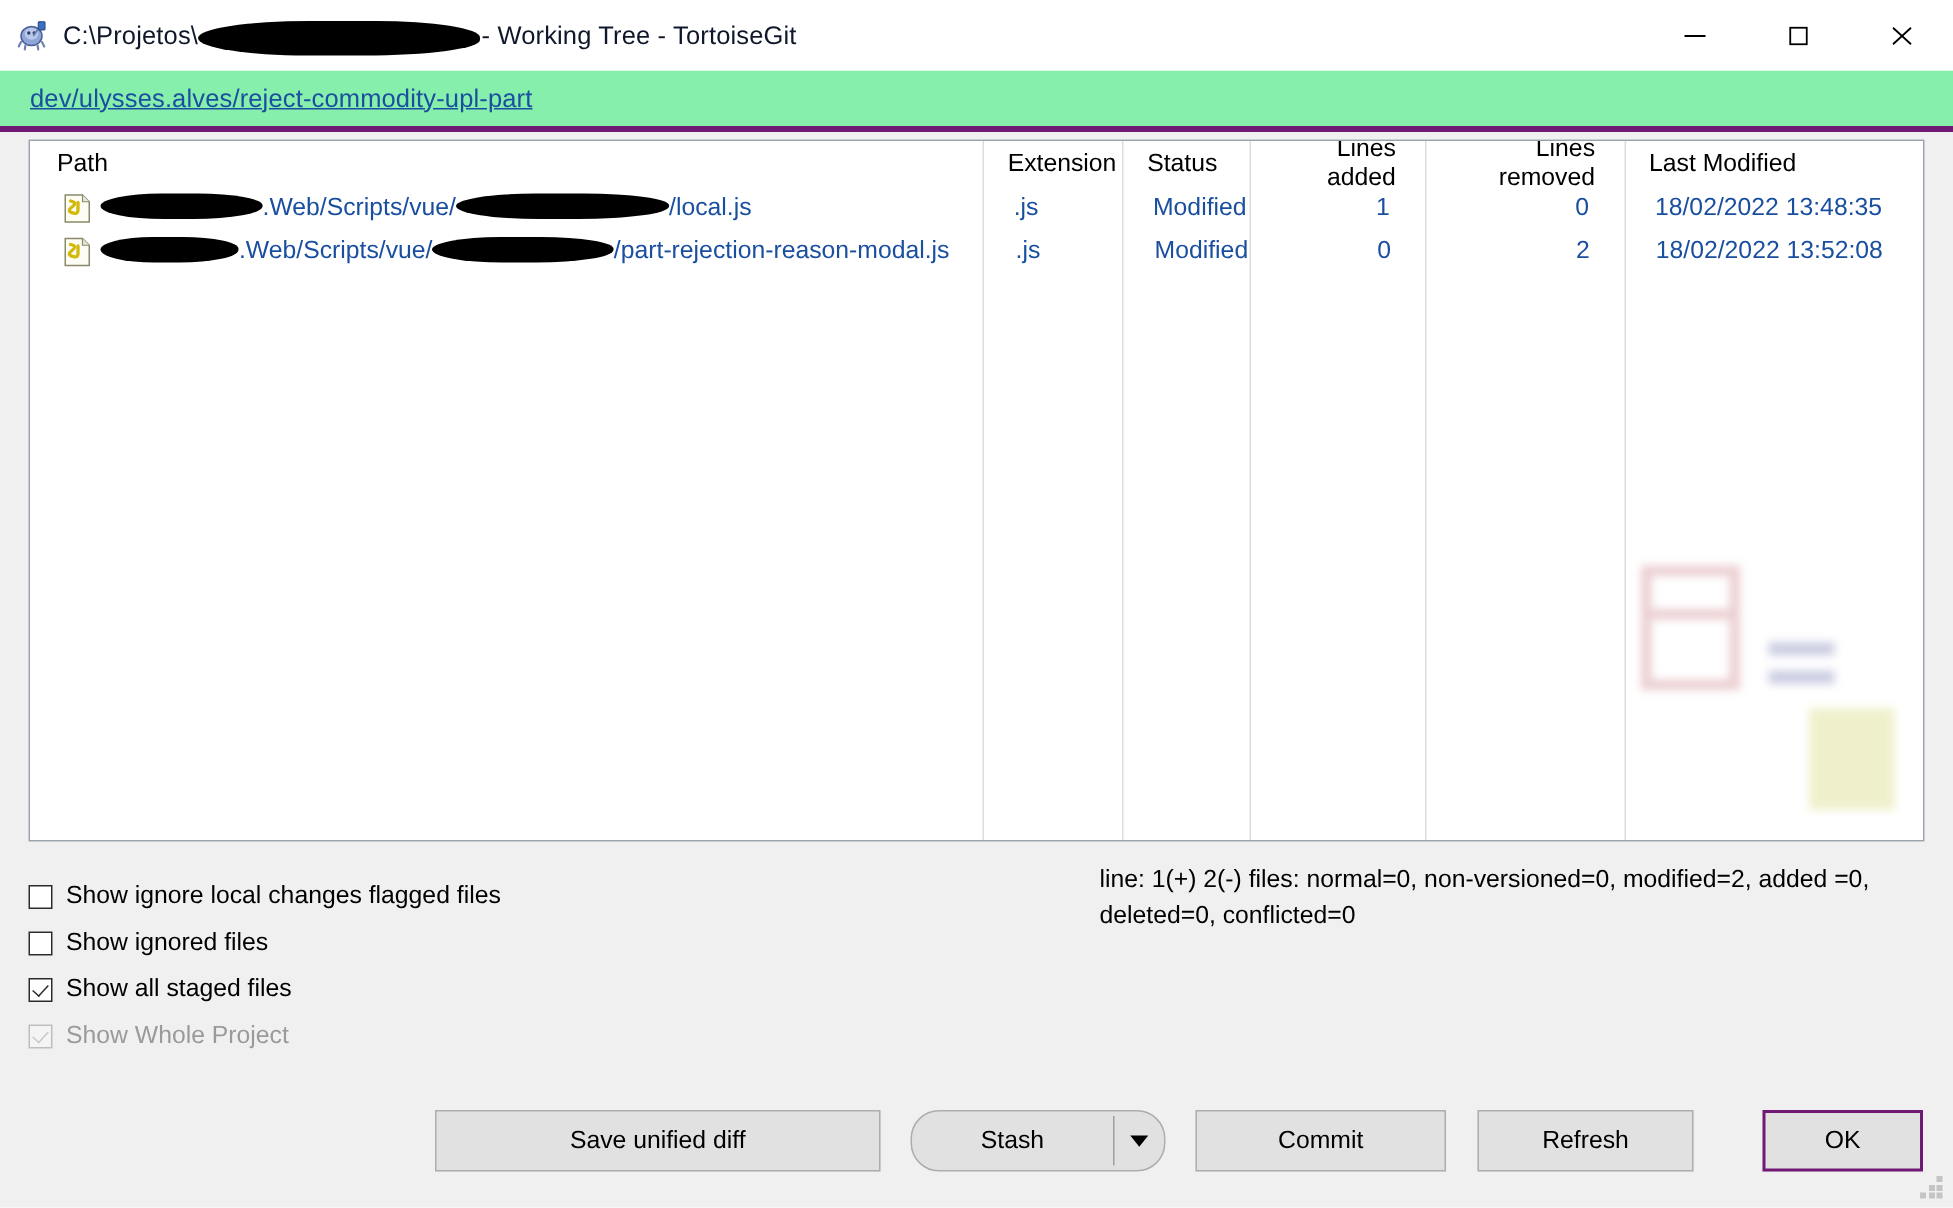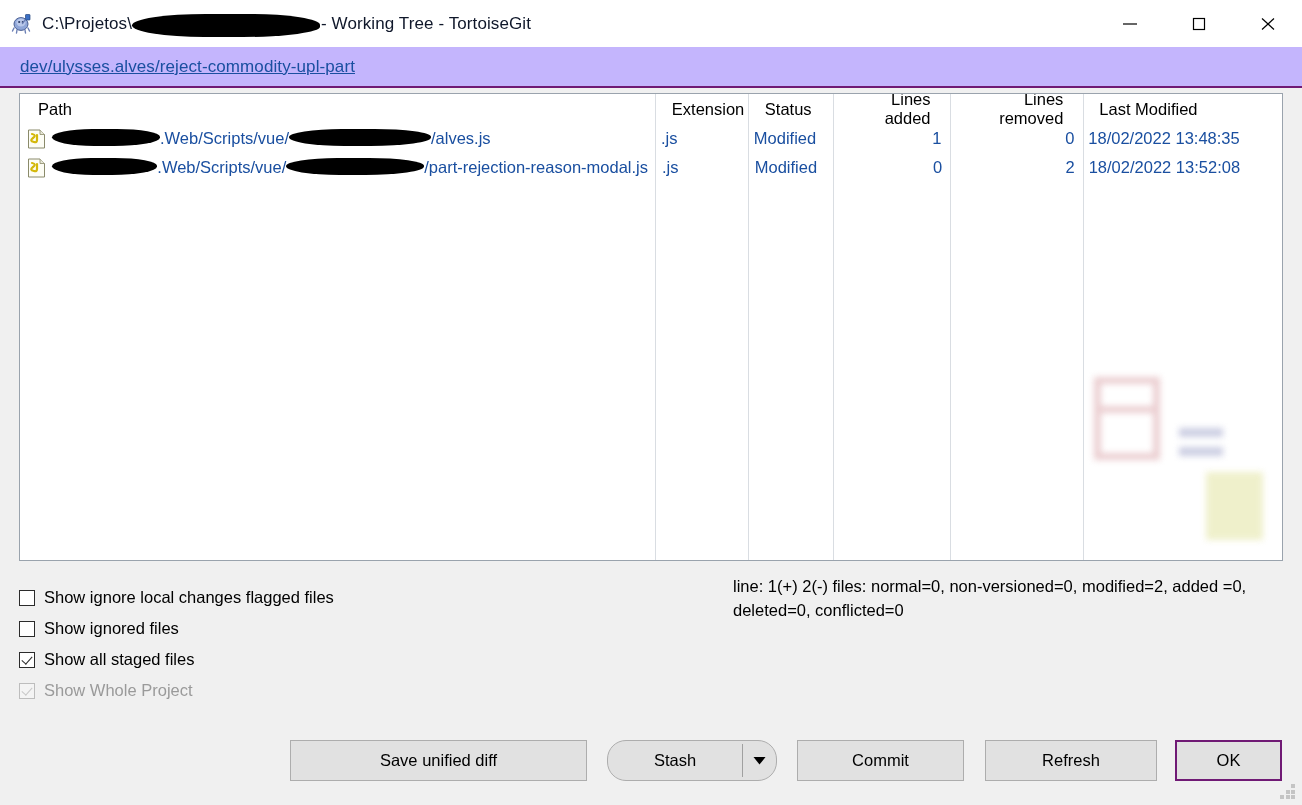--- a/index.html
+++ b/index.html
@@ -62,24 +62,24 @@
     height: 47px;
     display: flex;
     align-items: center;
     justify-content: center;
   }
   .win-btn svg { display: block; }
 
   
   .branch-row {
     height: 41px;
-    background: #c4b5fd;
-    display: flex;
-    align-items: center;
-    border-bottom: 2px solid #701a75;
+    background: #86efac;
+    display: flex;
+    align-items: center;
+    border-bottom: 4px solid #701a75;
     box-sizing: border-box;
   }
   .branch-link {
     margin-left: 20px;
     font-size: 17px;
     color: #1a4fa0;
     text-decoration: underline;
     cursor: pointer;
     letter-spacing: 0.1px;
   }
@@ -121,21 +121,21 @@
   .row {
     position: relative;
     height: 29px;
     display: flex;
     align-items: center;
     font-size: 16.5px;
     color: #1a4fa0;
     z-index: 2;
     white-space: nowrap;
   }
-  .row .cell { padding: 0 7px; box-sizing: border-box; }
+  .row .cell { padding: 0 22px; box-sizing: border-box; }
 
   .c-path   { width: 635px; }
   .c-ext    { width: 93px; }
   .c-status { width: 85px; }
   .c-added  { width: 117px; text-align: right; }
   .c-removed{ width: 133px; text-align: right; }
   .c-mod    { width: 201px; }
 
   .path-cell { display: flex; align-items: center; gap: 0; }
   .js-icon {
@@ -269,21 +269,21 @@
     color: #000;
     display: flex;
     align-items: center;
     justify-content: center;
     cursor: default;
     font-family: "Liberation Sans", sans-serif;
   }
   .btn-save  { left: 274px;  width: 297px; }
   .btn-stash { left: 591px;  width: 170px; padding-right: 0; border-radius: 19px; }
   .btn-commit{ left: 781px;  width: 167px; }
-  .btn-refresh{left: 969px;  width: 172px; }
+  .btn-refresh{left: 969px;  width: 144px; }
   .btn-ok    { left: 1159px; width: 107px; border: 2px solid #701a75; }
   .stash-inner {
     flex: 1;
     display: flex;
     align-items: center;
     justify-content: center;
   }
   .stash-divider {
     width: 1px;
     height: 33px;
@@ -389,21 +389,21 @@
         <svg viewBox="0 0 19 20" width="19" height="20">
           <path d="M1.5 1 H13 L17.5 5.5 V19 H1.5 Z" fill="#fdfdf5" stroke="#8a8a6a" stroke-width="1"></path>
           <path d="M13 1 V5.5 H17.5" fill="#e8e8d8" stroke="#8a8a6a" stroke-width="0.8"></path>
           <path d="M5 5 q5 1 1 4 q-4 3 1 4" stroke="#d4b80a" stroke-width="2.2" fill="none" stroke-linecap="round"></path>
           <path d="M10 6 v5 q0 2.5 -2.5 2.2" stroke="#d4b80a" stroke-width="2.2" fill="none" stroke-linecap="round"></path>
         </svg>
       </span>
       <span class="redact r1a"></span>
         <span>.Web/Scripts/vue/</span>
         <span class="redact r1b"></span>
-        <span>/alves.js</span>
+        <span>/local.js</span>
     </div>
     <div class="cell c-ext">.js</div>
     <div class="cell c-status">Modified</div>
     <div class="cell c-added">1</div>
     <div class="cell c-removed">0</div>
     <div class="cell c-mod">18/02/2022 13:48:35</div>
   </div>
 
   <div class="row">
     <div class="cell c-path path-cell">

